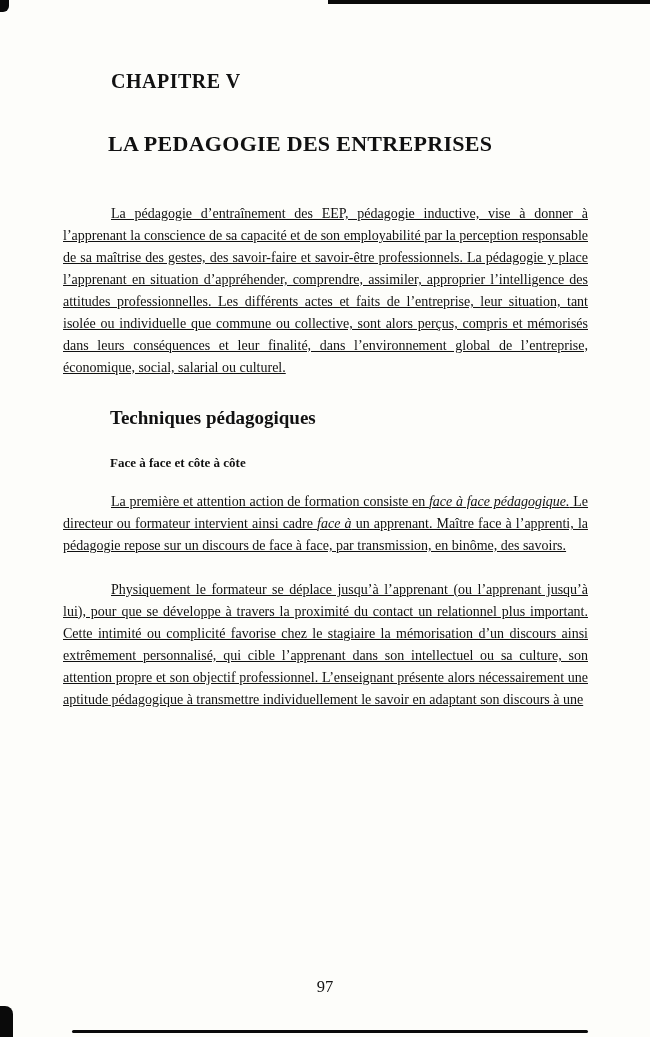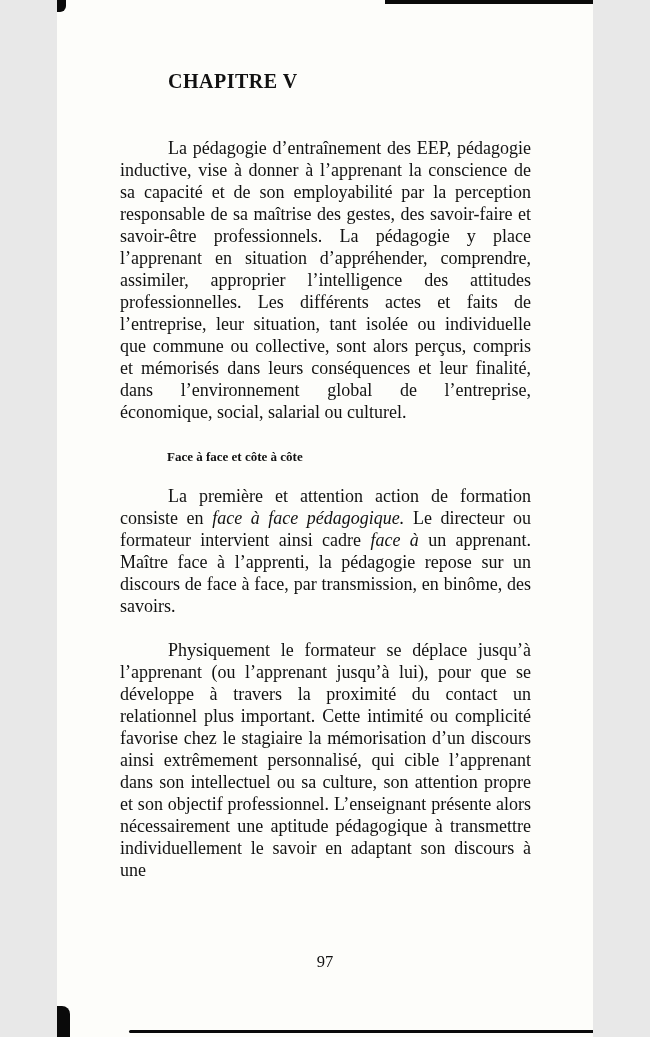--- a/index.html
+++ b/index.html
@@ -2,21 +2,21 @@
 <html><head>
 <meta charset="utf-8">
 <style>
   html, body {
     margin: 0;
     padding: 0;
     background: #e8e8e8;
   }
   .page {
     position: relative;
-    width: 536px;
+    width: 650px;
     height: 1037px;
     margin: 0 auto;
     background: #fdfdfa;
     color: #111;
     font-family: "Liberation Serif", "DejaVu Serif", serif;
     overflow: hidden;
     box-sizing: border-box;
     padding: 70px 62px 0 63px;
   }
   .chapter-label {
@@ -26,43 +26,44 @@
     letter-spacing: 0.5px;
   }
   .book-title {
     font-size: 22px;
     font-weight: bold;
     line-height: 30px;
     margin: 0 0 44px 45px;
     letter-spacing: 0.3px;
   }
   p.body-text {
-    font-size: 18px;
+    font-size: 14px;
     line-height: 22px;
     text-align: justify;
     text-indent: 48px;
     margin: 0;
+    text-decoration: underline;
   }
   .section-heading {
     font-size: 19px;
     font-weight: bold;
     margin: 28px 0 24px 47px;
   }
   .subsection-heading {
     font-size: 13px;
     font-weight: bold;
     margin: 26px 0 20px 47px;
   }
   .para-gap { margin-top: 22px !important; }
   .italic { font-style: italic; }
   .page-number {
     position: absolute;
     left: 0;
     right: 0;
-    bottom: 65px;
+    bottom: 40px;
     text-align: center;
     font-size: 16.5px;
   }
   
   .artifact {
     position: absolute;
     background: #0a0a0a;
   }
   .artifact-top-left   { left: 0;    top: 0;      width: 9px;   height: 12px; border-radius: 0 0 6px 0; }
   .artifact-top-edge   { left: 328px; top: 0;     width: 322px; height: 4px; }
@@ -70,24 +71,26 @@
   .artifact-bottom-left{ left: 0;    top: 1006px; width: 13px;  height: 31px; border-radius: 0 8px 0 0; }
 </style>
 </head>
 <body>
 
 <div class="page">
 
   <div class="chapter-label">CHAPITRE V</div>
 
   <div class="book-title">
+    <div>LA PEDAGOGIE DES ENTREPRISES</div>
   </div>
 
   <p class="body-text">La pédagogie d’entraînement des EEP, pédagogie inductive, vise à donner à l’apprenant la conscience de sa capacité et de son employabilité par la perception responsable de sa maîtrise des gestes, des savoir-faire et savoir-être professionnels. La pédagogie y place l’apprenant en situation d’appréhender, comprendre, assimiler, approprier l’intelligence des attitudes professionnelles. Les différents actes et faits de l’entreprise, leur situation, tant isolée ou individuelle que commune ou collective,  sont alors perçus, compris et mémorisés dans leurs conséquences et leur finalité, dans l’environnement global de l’entreprise,  économique, social, salarial ou culturel.</p>
 
+  <div class="section-heading">Techniques pédagogiques</div>
 
 
   <div class="subsection-heading">Face à face et côte à côte</div>
 
   <p class="body-text"><span>La première et attention action de formation consiste en </span><span class="italic">face à face pédagogique.</span><span>  Le directeur ou formateur intervient ainsi cadre </span><span class="italic">face à</span><span>  un apprenant. Maître face à l’apprenti, la pédagogie repose sur un discours de face à face, par transmission, en binôme, des savoirs.</span></p>
 
   <p class="body-text para-gap">Physiquement le formateur se déplace jusqu’à l’apprenant (ou l’apprenant jusqu’à lui), pour que se développe à travers la proximité du contact un relationnel plus important. Cette intimité ou complicité favorise chez le stagiaire la mémorisation d’un discours ainsi extrêmement personnalisé, qui cible l’apprenant dans son intellectuel ou sa culture, son attention propre et son objectif professionnel. L’enseignant présente alors nécessairement une aptitude pédagogique à transmettre individuellement le savoir en adaptant son discours à une</p>
 
   <div class="page-number">97</div>
 

